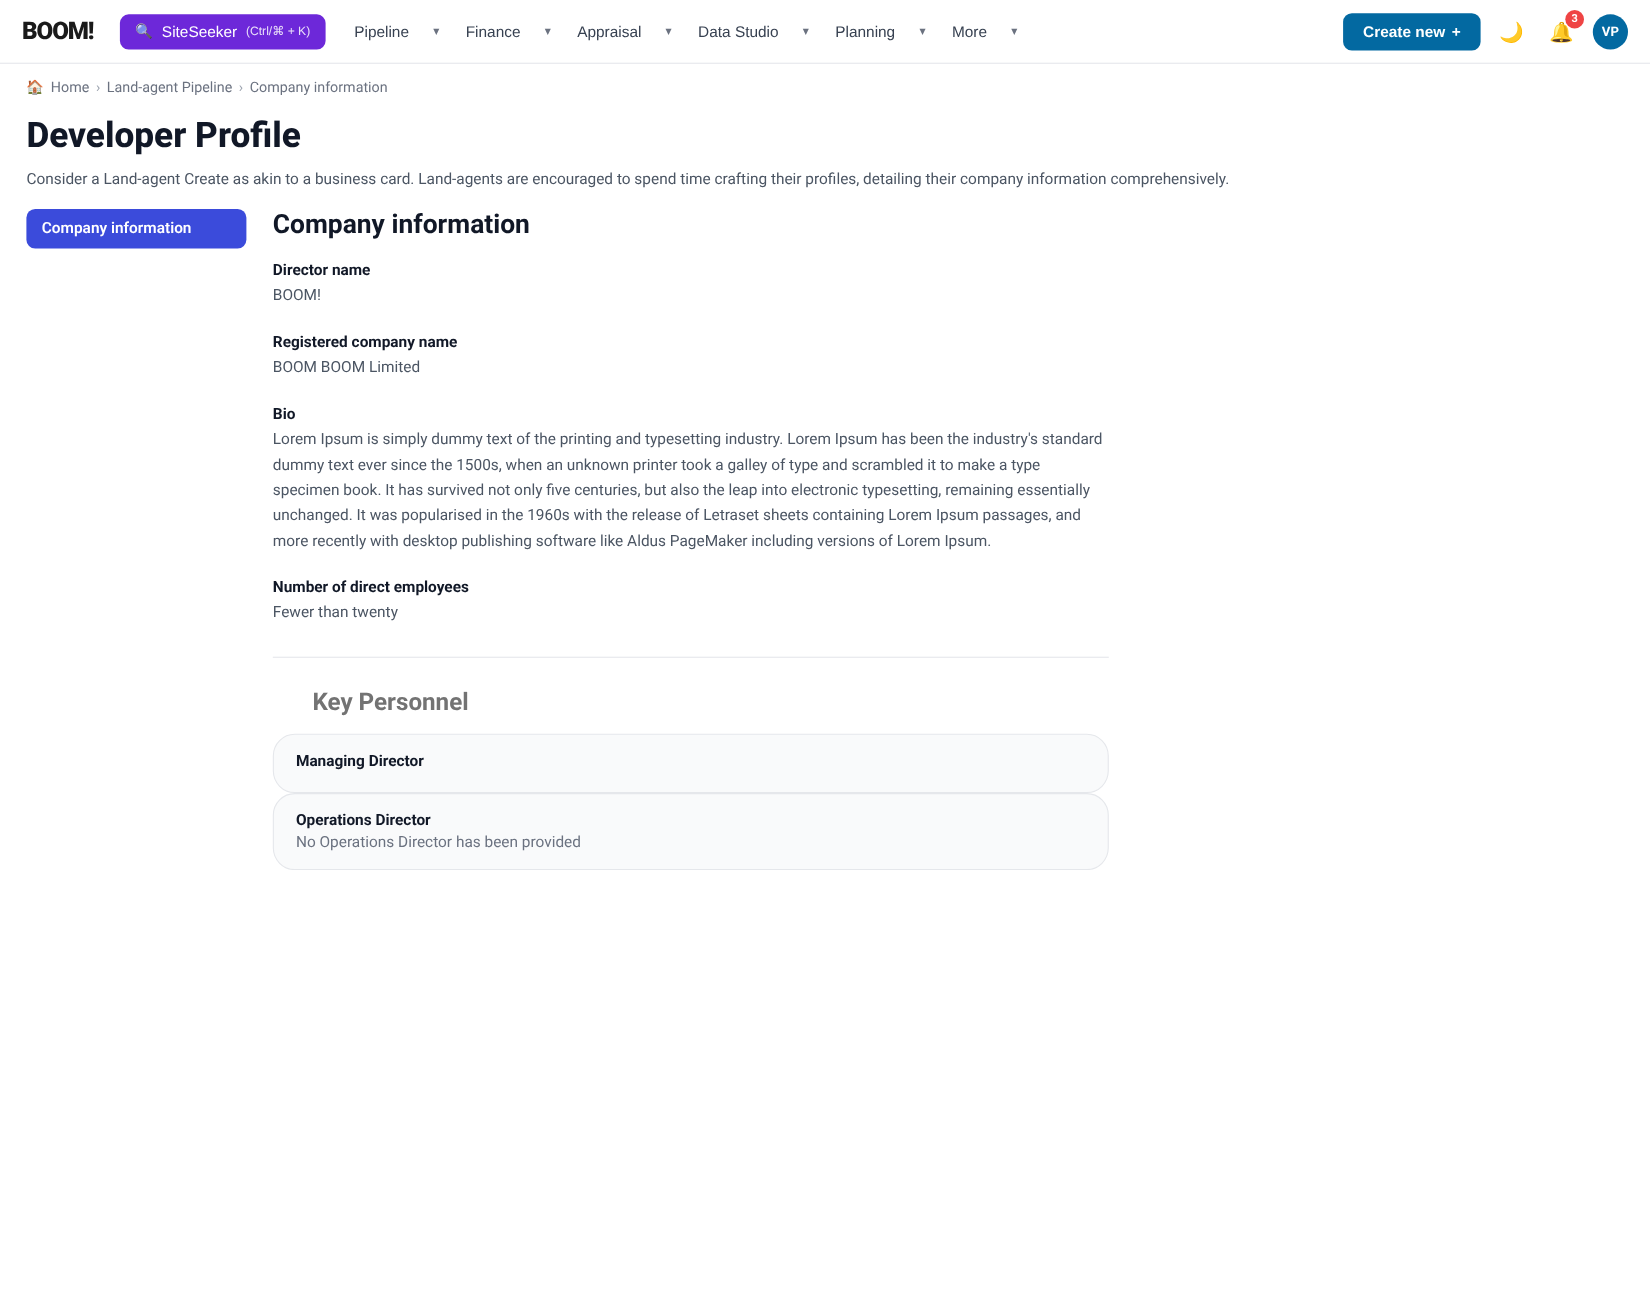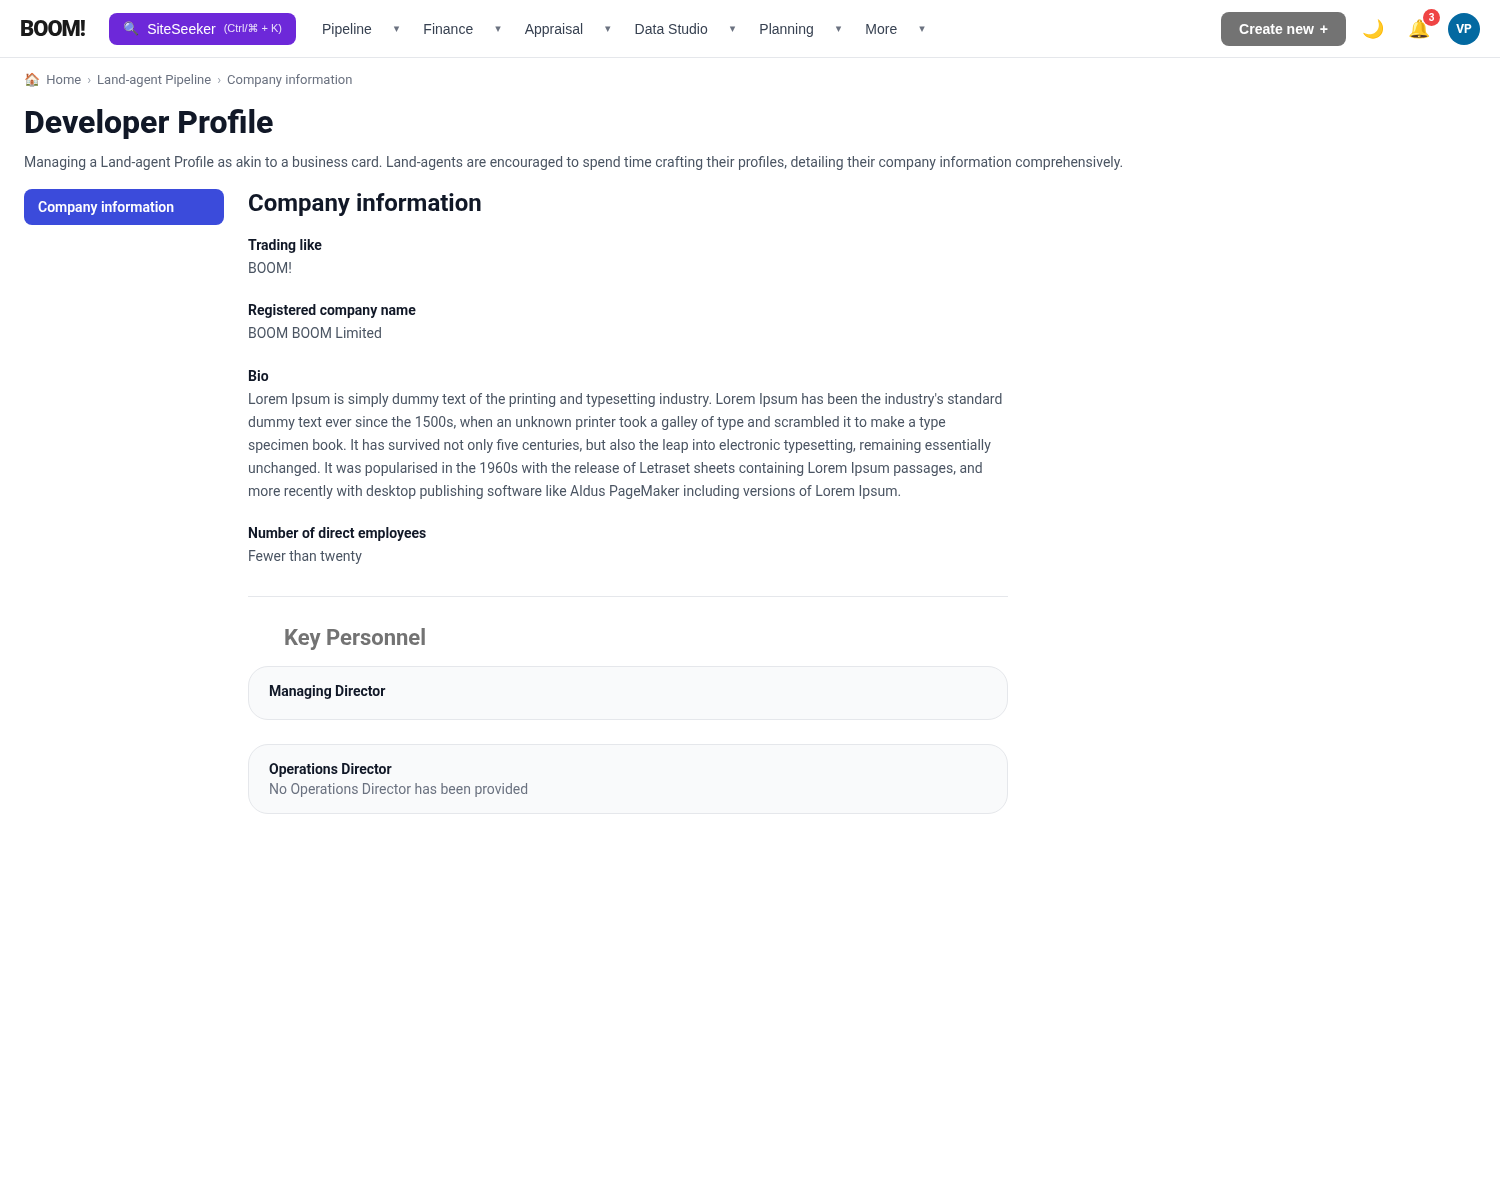--- a/index.html
+++ b/index.html
@@ -60,21 +60,21 @@
     .nav-right {
       display: flex;
       align-items: center;
       gap: 10px;
       margin-left: auto;
     }
     .create-new-btn {
       display: flex;
       align-items: center;
       gap: 6px;
-      background: #737373;
+      background: #0369a1;
       color: #fff;
       border: none;
       border-radius: 8px;
       padding: 9px 18px;
       font-size: 14px;
       font-weight: 600;
       cursor: pointer;
     }
     .icon-btn {
       background: none;
@@ -211,21 +211,21 @@
       font-weight: 700;
       color: #737373;
       margin-bottom: 16px;
       margin-left: 36px;
     }
     .personnel-card {
       background: #f9fafb;
       border: 1px solid #e5e7eb;
       border-radius: 20px;
       padding: 16px 20px;
-      margin-bottom: 24px;
+      margin-bottom: 0;
     }
     .personnel-role {
       font-size: 14px;
       font-weight: 700;
       color: #111827;
       margin-bottom: 4px;
     }
     .personnel-empty {
       font-size: 14px;
       color: #6b7280;
@@ -292,35 +292,35 @@
   <span>🏠</span>
   <a href="#">Home</a>
   <span class="breadcrumb-sep">›</span>
   <a href="#">Land-agent Pipeline</a>
   <span class="breadcrumb-sep">›</span>
   <span>Company information</span>
 </div>
 
 <div class="page-header">
   <h1 class="page-title">Developer Profile</h1>
-  <p class="page-desc">Managing a Land-agent Profile as akin to a business card. Land-agents are encouraged to spend time crafting their profiles, detailing their company information comprehensively.</p>
+  <p class="page-desc">Consider a Land-agent Create as akin to a business card. Land-agents are encouraged to spend time crafting their profiles, detailing their company information comprehensively.</p>
 </div>
 
 <div class="main-layout">
 
   <aside class="sidebar">
     <div class="sidebar-item active">Company information</div>
   </aside>
 
   <main class="content">
 
     <h2 class="section-title">Company information</h2>
 
     <div class="field-group">
-      <div class="field-label">Trading like</div>
+      <div class="field-label">Director name</div>
       <div class="field-value">BOOM!</div>
     </div>
 
     <div class="field-group">
       <div class="field-label">Registered company name</div>
       <div class="field-value">BOOM BOOM Limited</div>
     </div>
 
     <div class="field-group">
       <div class="field-label">Bio</div>

